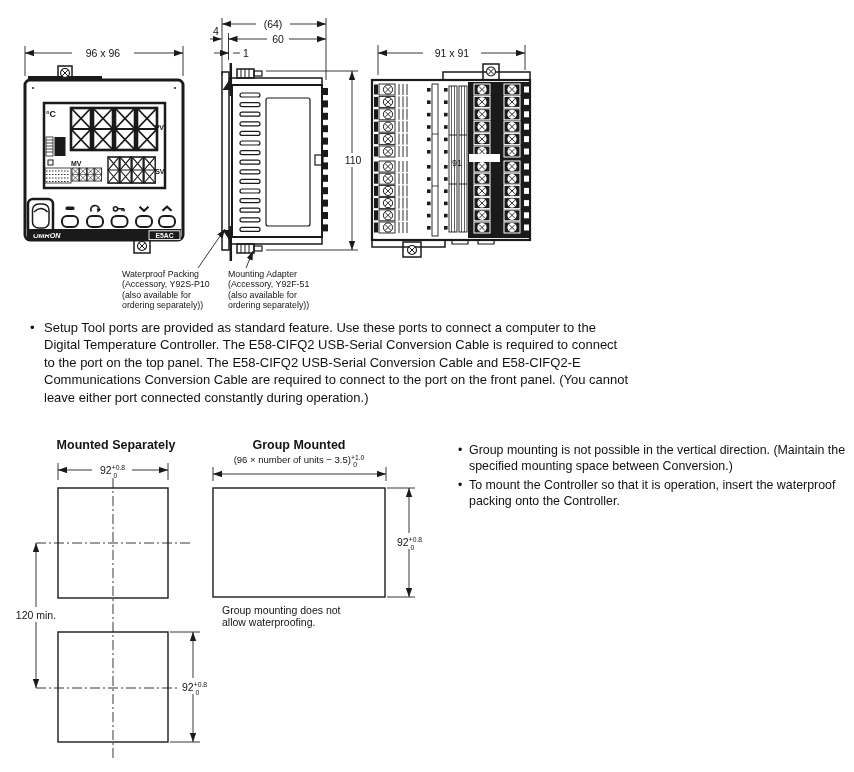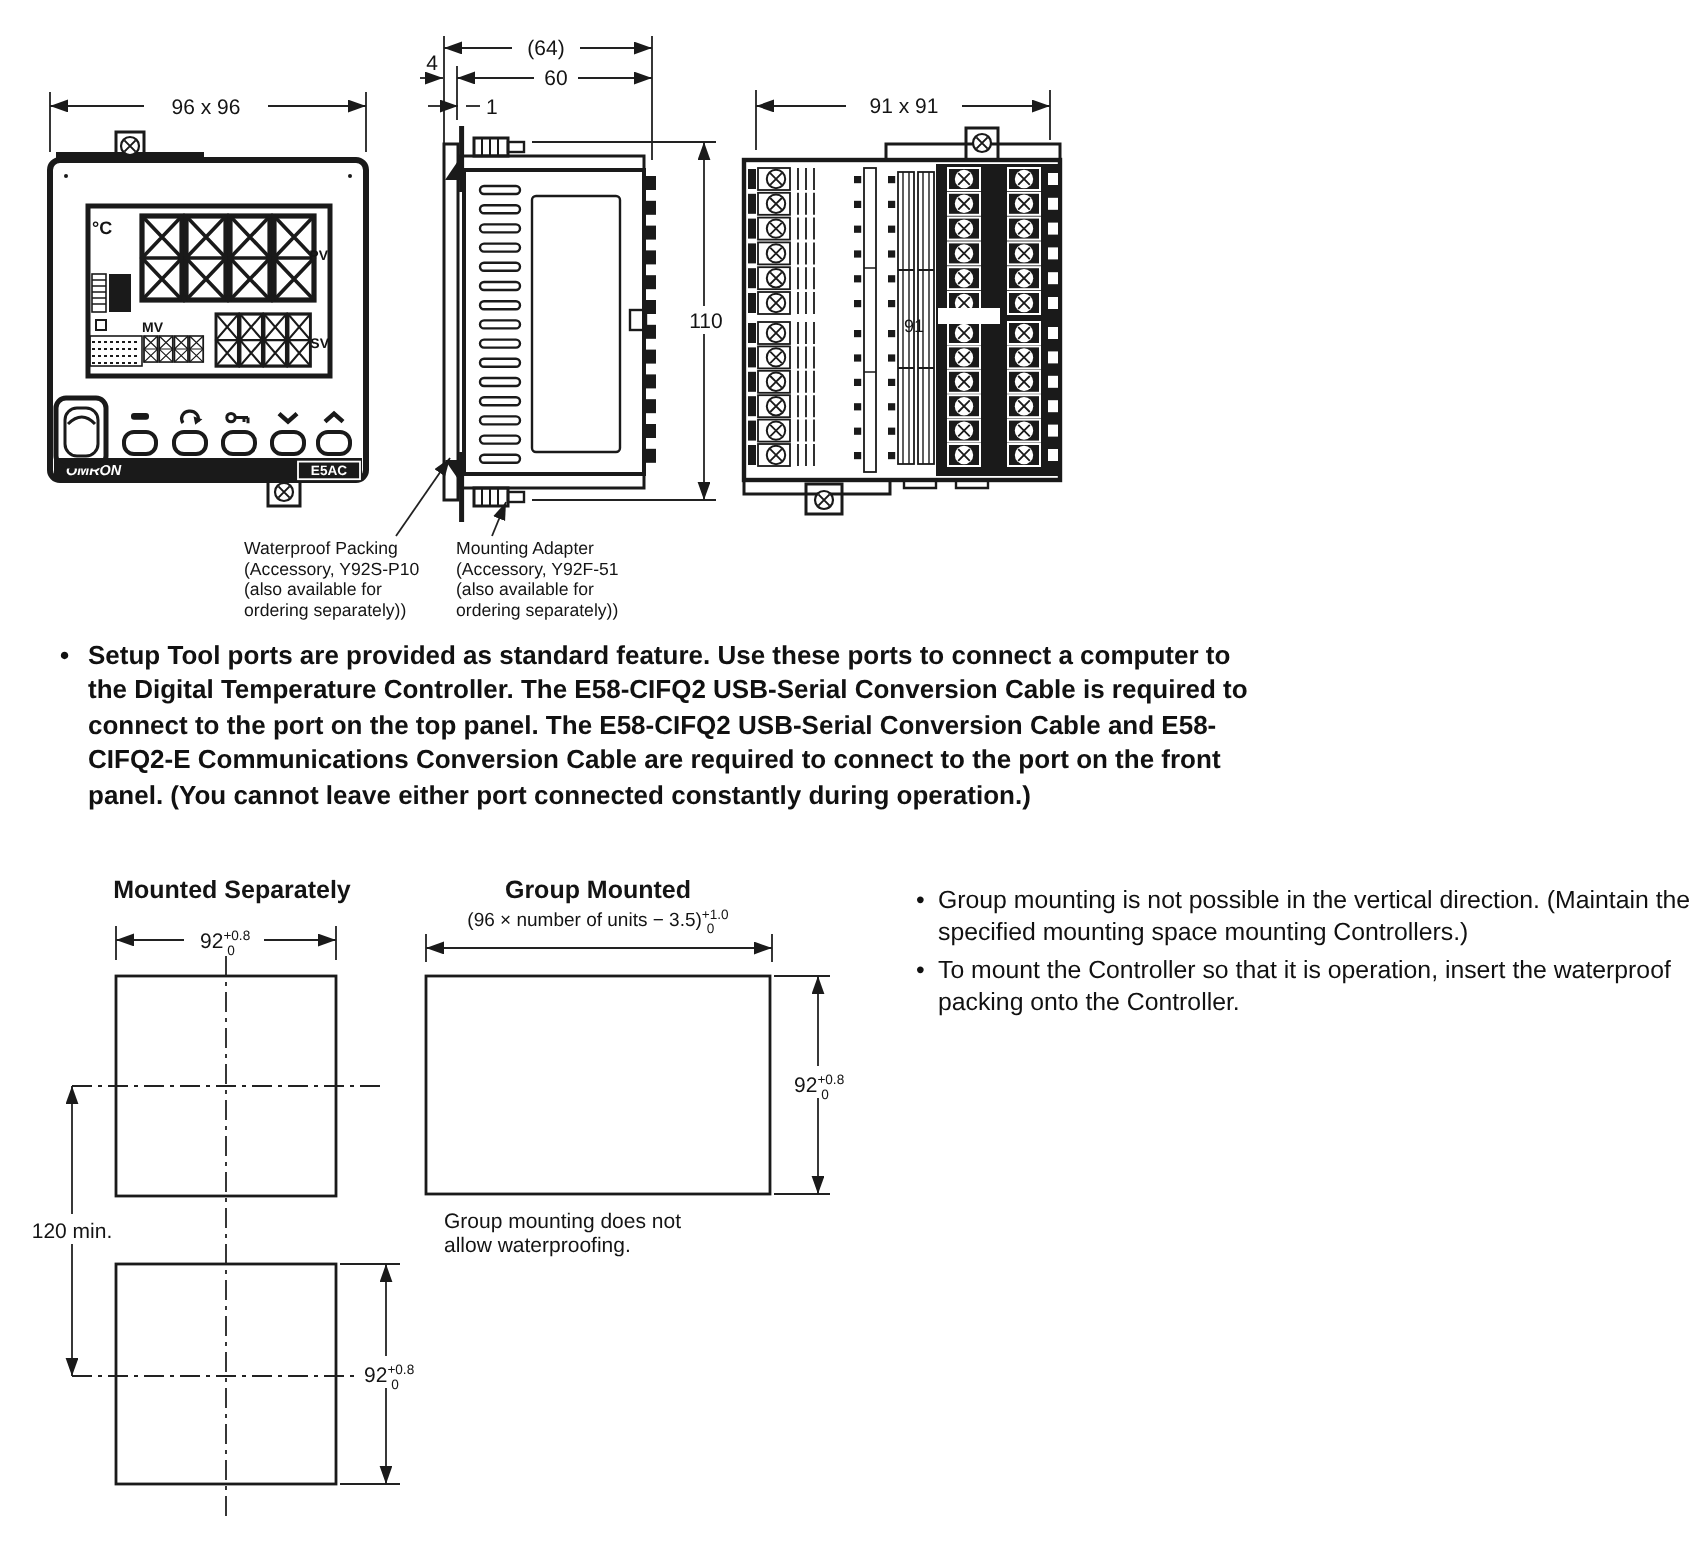--- a/index.html
+++ b/index.html
@@ -22,21 +22,21 @@
   .w12{stroke-width:1.2;}
   .w15{stroke-width:1.5;}
   .w2{stroke-width:2;}
   .w25{stroke-width:2.5;}
   .w3{stroke-width:3;}
   .dim{fill:none;stroke:#222;stroke-width:0.9;}
   .cl{fill:none;stroke:#222;stroke-width:0.9;stroke-dasharray:10 3 2 3;}
   .fd{fill:#1a1a1a;stroke:none;}
   .wbg{fill:#ffffff;stroke:none;}
   .para{position:absolute;left:30px;top:319px;width:600px;font-size:13px;line-height:17.4px;}
-  .para .bullet-row{display:flex;font-weight:bold;}
+  .para .bullet-row{display:flex;}
   .para .mark::before{content:"\2022";}
   .para .mark{width:14px;flex:none;}
   .notes{position:absolute;left:458px;top:443px;width:394px;font-size:12.4px;line-height:15.6px;}
   .note-item{display:flex;margin-bottom:4px;}
   .note-item .mark::before{content:"\2022";}
   .note-item .mark{width:11px;flex:none;}
 </style>
 </head>
 <body>
 
@@ -469,21 +469,21 @@
     </text>
 
     <text class="t t10" x="222" y="614">Group mounting does not</text>
     <text class="t t10" x="222" y="626">allow waterproofing.</text>
   </g>
 </svg>
 
 <div class="notes">
   <div class="note-item">
     <span class="mark"></span>
-    <span>Group mounting is not possible in the vertical direction. (Maintain the specified mounting space mounting Controllers.)</span>
+    <span>Group mounting is not possible in the vertical direction. (Maintain the specified mounting space between Conversion.)</span>
   </div>
   <div class="note-item">
     <span class="mark"></span>
     <span>To mount the Controller so that it is operation, insert the waterproof packing onto the Controller.</span>
   </div>
 </div>
 
 </div>
 
 </body></html>

